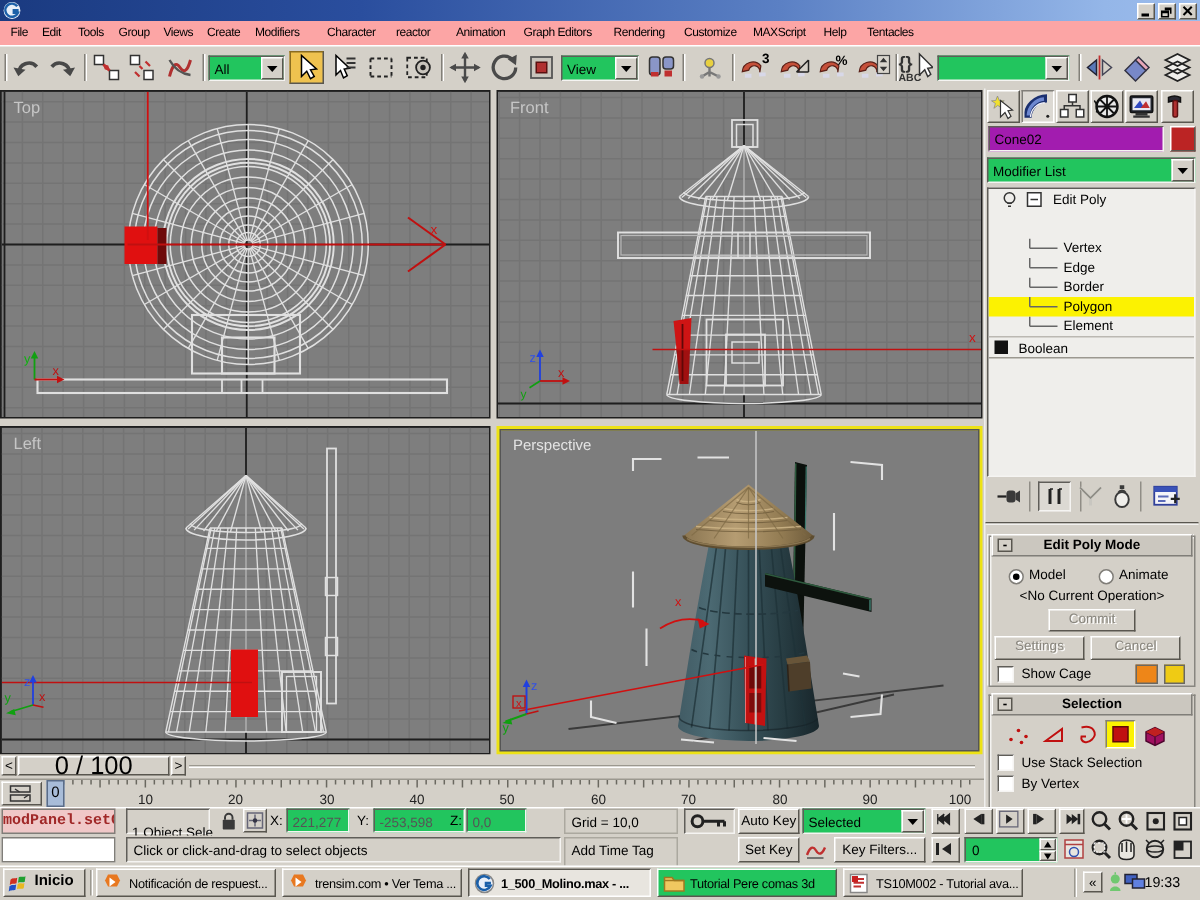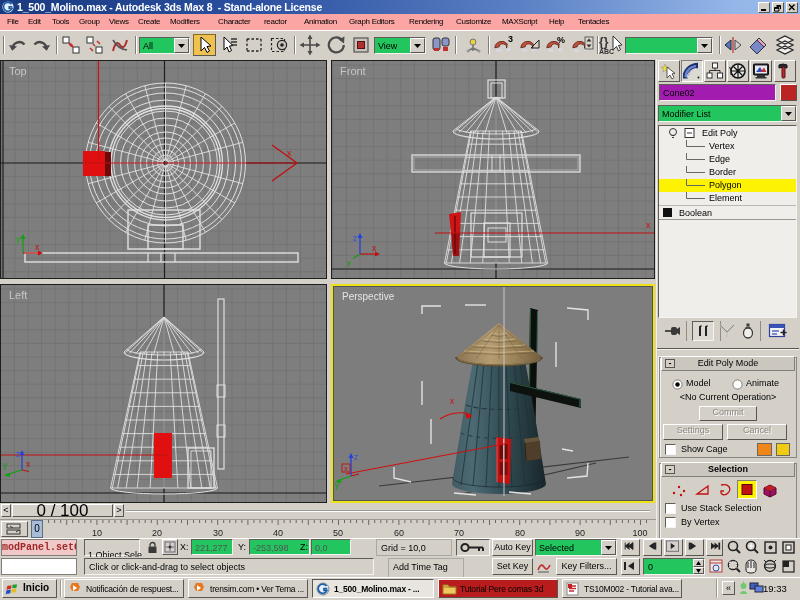--- a/index.html
+++ b/index.html
@@ -10,21 +10,20 @@
 .field{background:#22c55e;color:#000}
 .ct{text-align:center}
 svg{display:block}
 </style></head><body>
 
 <div class="abs" style="left:0;top:0;width:800px;height:14px;background:linear-gradient(90deg,#1A3A80 0%,#2A4E9E 30%,#5B80C4 65%,#94B6E8 92%,#9CBCEC 100%)">
  <svg class="abs" style="left:2px;top:1px" width="12" height="12" viewBox="0 0 12 12">
   <circle cx="6" cy="6" r="5.6" fill="#E8EEF8"></circle>
   <path d="M9.5 3.2 A4.4 4.4 0 1 0 10 7.5 L7.2 7.5 L7.2 5.8 L10.4 5.8" fill="none" stroke="#1B5FA8" stroke-width="1.6"></path>
  </svg>
- <div class="abs" style="left:17px;top:1px;color:#fff;font-weight:bold;font-size:10.5px;letter-spacing:-0.2px">1_500_Molino.max - Autodesk 3ds Max 8&nbsp; - Stand-alone License</div>
  <div class="abs raised" style="left:758px;top:2px;width:12px;height:11px">
       <svg width="10" height="9">
         <path d="M2 7h5" stroke="#000" stroke-width="2"></path>
       </svg>
     </div>
  <div class="abs raised" style="left:772px;top:2px;width:12px;height:11px">
       <svg width="10" height="9">
         <path d="M3.5 2.5h4v3.6M1.5 4.5h4.4v3.6h-4.4z M1.5 5.4h4.4 M3.5 3.4h4" fill="none" stroke="#000" stroke-width="1"></path>
       </svg>
     </div>
@@ -718,21 +717,21 @@
 <div class="abs sunkdark" style="left:658px;top:125px;width:139px;height:193px;background:#EFEEEB;overflow:hidden;font-size:9px">
     <div style="position:relative;height:14px">
       <svg class="abs" style="left:8px;top:1px" width="30" height="12">
         <circle cx="6" cy="5" r="3.5" fill="none" stroke="#333"></circle>
         <path d="M4.5 8.5 h3 M5 10.5 h2" stroke="#333"></path>
         <rect x="18" y="1.5" width="9" height="9" fill="#fff" stroke="#333"></rect>
         <path d="M20 6 h5" stroke="#333"></path>
       </svg>
       <span style="position:absolute;left:43px;top:2px">Edit Poly</span>
     </div>
-    <div style="position:relative;height:13px;">
+    <div style="position:relative;height:13px;margin-top:19px;">
       <svg class="abs" style="left:20px;top:0" width="28" height="13">
         <path d="M7.5 0 V6.5 M7.5 6.5 H26" stroke="#666" fill="none"></path>
       </svg>
       <span style="position:absolute;left:50px;top:1px;color:#000">Vertex</span>
     </div>
     <div style="position:relative;height:13px;">
       <svg class="abs" style="left:20px;top:0" width="28" height="13">
         <path d="M7.5 0 V6.5 M7.5 6.5 H26" stroke="#666" fill="none"></path>
       </svg>
       <span style="position:absolute;left:50px;top:1px;color:#000">Edge</span>
@@ -789,21 +788,21 @@
       <rect x="1.5" y="2.5" width="15" height="12" fill="#F4F4F8" stroke="#30409A" stroke-width="1.2"></rect>
       <rect x="1.5" y="2.5" width="15" height="3.5" fill="#3A52B8"></rect>
       <path d="M4 9 h7 M4 12 h5" stroke="#5A6AB8" stroke-width="1.3"></path>
       <path d="M12.5 10.5 h6 M15.5 7.5 v6" stroke="#222" stroke-width="1.5"></path>
     </svg>
   </div>
 <div class="abs" style="left:657px;top:348px;width:142px;height:2px;border-top:1px solid #59564F;border-bottom:1px solid #F2F1EF"></div>
 <div class="abs" style="left:659px;top:357px;width:138px;height:101px;border:1px solid #888680;box-shadow:1px 1px 0 #F4F3F1 inset, -1px -1px 0 #F4F3F1"></div>
 <div class="abs" style="left:661px;top:356px;width:134px;height:15px;background:#CBC7BF;border-top:1px solid #fff;border-left:1px solid #fff;border-right:1px solid #807E79;border-bottom:1px solid #807E79">
     <div class="abs" style="left:3px;top:2px;width:10px;height:9px;background:#D4D0C8;border:1px solid #59564F;font-size:9px;line-height:7px;text-align:center;font-weight:bold">-</div>
-    <div style="text-align:center;font-weight:normal;padding-top:1px;color:#000">Edit Poly Mode</div>
+    <div style="text-align:center;font-weight:bold;padding-top:1px;color:#000">Edit Poly Mode</div>
   </div>
 <div class="abs" style="left:672px;top:378px;width:120px;height:12px">
 <svg class="abs" style="left:0;top:1px" width="11" height="11">
       <circle cx="5.5" cy="5.5" r="4.6" fill="#fff" stroke="#807E79"></circle>
       <circle cx="5.5" cy="5.5" r="2.2" fill="#000"></circle>
     </svg>
 <span style="position:absolute;left:14px;top:0">Model</span>
 <svg class="abs" style="left:60px;top:1px" width="11" height="11">
       <circle cx="5.5" cy="5.5" r="4.6" fill="#fff" stroke="#807E79"></circle>
     </svg>
@@ -1069,21 +1068,21 @@
     <rect x="39" y="3" width="11" height="11" fill="none" stroke="#222" stroke-width="1.4"></rect>
     <circle cx="44.5" cy="8.5" r="2" fill="#222"></circle>
     <rect x="57" y="3" width="11" height="11" fill="none" stroke="#222" stroke-width="1.4"></rect>
     <rect x="60" y="6" width="5" height="5" fill="#fff" stroke="#222"></rect>
   </svg>
 <div class="abs" style="left:0;top:557px;width:800px;height:20px;background:#D4D0C8"></div>
 <div class="abs" style="left:1px;top:558px;width:76px;height:17px;background:#fff;border:1px solid #807E79"></div>
 <div class="abs sunkdark" style="left:84px;top:558px;width:290px;height:17px">
     <span style="position:absolute;left:4px;top:3px">Click or click-and-drag to select objects</span>
   </div>
-<div class="abs" style="left:388px;top:558px;width:76px;height:35px;border:1px solid #ABA89F">
+<div class="abs" style="left:376px;top:558px;width:76px;height:35px;border:1px solid #ABA89F">
     <span style="position:absolute;left:4px;top:3px">Add Time Tag</span>
   </div>
 <div class="abs raised ct" style="left:492px;top:558px;width:41px;height:17px;line-height:15px;font-size:9px;white-space:nowrap">Set Key</div>
 <svg class="abs" style="left:536px;top:559px" width="16" height="15" viewBox="0 0 16 15">
     <path d="M2 11 Q5 3 8 8 T14 6" fill="none" stroke="#C03030" stroke-width="1.6"></path>
     <path d="M2 13 h11" stroke="#555"></path>
   </svg>
 <div class="abs raised ct" style="left:556px;top:558px;width:61px;height:17px;line-height:15px;font-size:9px;white-space:nowrap">Key Filters...</div>
 <div class="abs raised" style="left:621px;top:558px;width:19px;height:17px">
     <svg width="16" height="14" viewBox="0 0 16 14">
@@ -1157,21 +1156,21 @@
   </div>
 <div class="abs" style="left:312px;top:579px;width:122px;height:19px;border-top:1px solid #59564F;border-left:1px solid #59564F;border-right:1px solid #fff;border-bottom:1px solid #fff;background:#E8E5DF;overflow:hidden;white-space:nowrap">
     <div class="abs" style="left:3px;top:2px">
       <svg width="14" height="14" viewBox="0 0 14 14">
         <circle cx="7" cy="7" r="6" fill="#E8EEF8" stroke="#888"></circle>
         <path d="M10.5 4 A4.6 4.6 0 1 0 11 8.5 L8 8.5 L8 6.6 L11.3 6.6" fill="none" stroke="#1B5FA8" stroke-width="1.7"></path>
       </svg>
     </div>
     <span style="position:absolute;left:21px;top:4px;font-weight:bold;font-size:8.5px;letter-spacing:-0.2px">1_500_Molino.max - ...</span>
   </div>
-<div class="abs" style="left:438px;top:579px;width:120px;height:19px;border-top:1px solid #fff;border-left:1px solid #fff;border-right:1px solid #59564F;border-bottom:1px solid #59564F;background:#b91c1c;overflow:hidden;white-space:nowrap">
+<div class="abs" style="left:438px;top:579px;width:120px;height:19px;border-top:1px solid #fff;border-left:1px solid #fff;border-right:1px solid #59564F;border-bottom:1px solid #59564F;background:#22c55e;overflow:hidden;white-space:nowrap">
     <div class="abs" style="left:3px;top:2px">
       <svg width="15" height="13" viewBox="0 0 15 13">
         <path d="M1 3 h5 l1.5 2 H14 v7 H1 Z" fill="#F0C860" stroke="#A07820"></path>
         <path d="M1 5 h13" stroke="#A07820"></path>
       </svg>
     </div>
     <span style="position:absolute;left:21px;top:4px;font-size:8.5px;letter-spacing:-0.2px">Tutorial Pere comas 3d</span>
   </div>
 <div class="abs" style="left:562px;top:579px;width:120px;height:19px;border-top:1px solid #fff;border-left:1px solid #fff;border-right:1px solid #59564F;border-bottom:1px solid #59564F;background:#D4D0C8;overflow:hidden;white-space:nowrap">
     <div class="abs" style="left:3px;top:2px">

